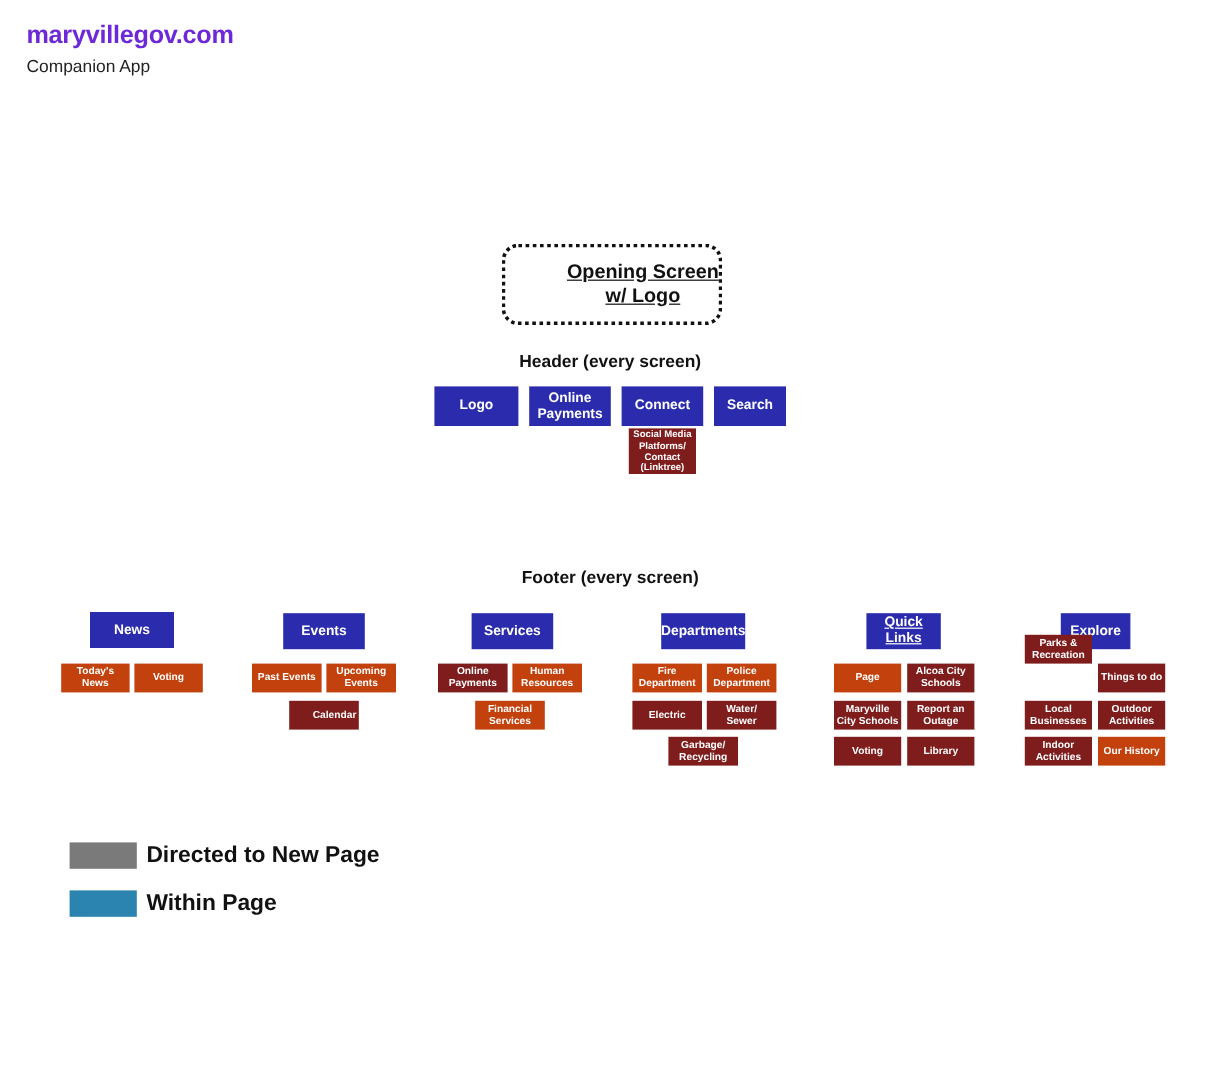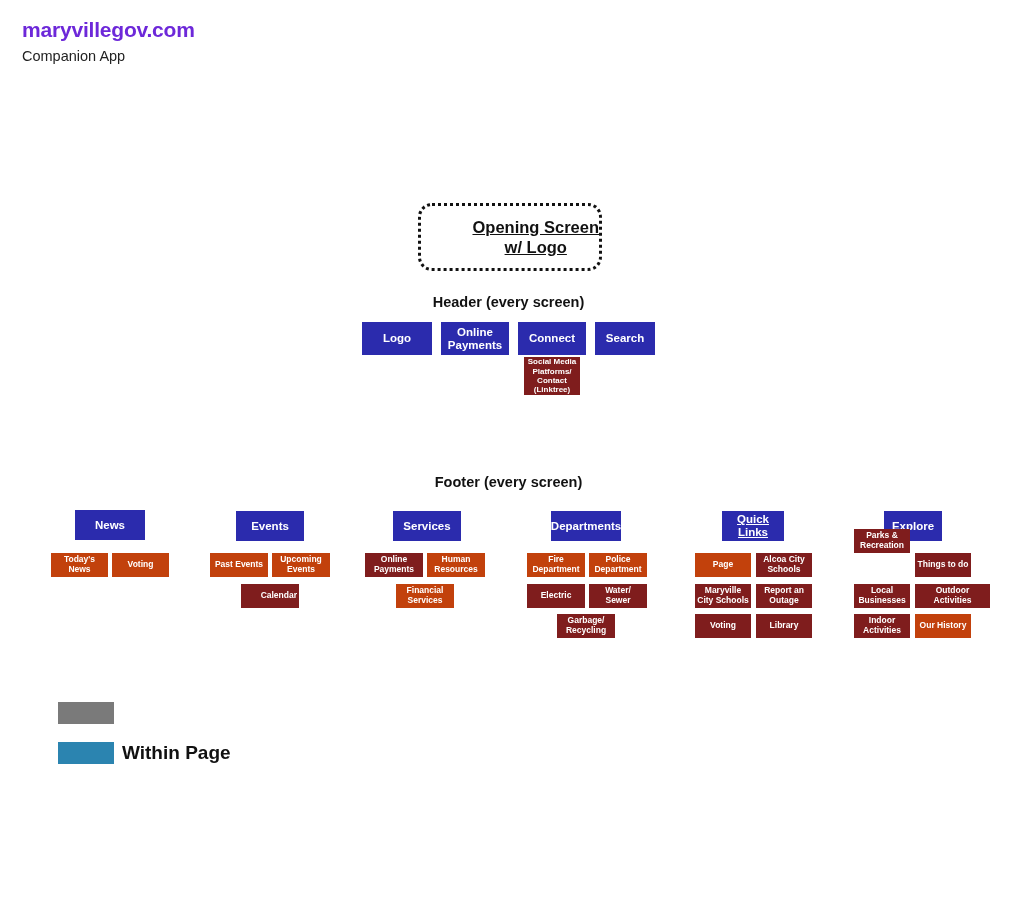--- a/index.html
+++ b/index.html
@@ -217,26 +217,27 @@
     <div class="node gray col-child" style="left: 756px; top: 584px; width: 56px;"><span>Report an
 Outage</span></div>
     <div class="node gray col-child" style="left: 695px; top: 614px; width: 56px;"><span>Voting</span></div>
     <div class="node gray col-child" style="left: 756px; top: 614px; width: 56px;"><span>Library</span></div>
     <div class="node navy col-head" style="left: 884px; top: 511px; width: 58px;"><span>Explore</span></div>
     <div class="node gray col-child" style="left: 854px; top: 529px; width: 56px;"><span>Parks &amp;
 Recreation</span></div>
     <div class="node gray col-child" style="left: 915px; top: 553px; width: 56px;"><span>Things to do</span></div>
     <div class="node gray col-child" style="left: 854px; top: 584px; width: 56px;"><span>Local
 Businesses</span></div>
-    <div class="node gray col-child" style="left: 915px; top: 584px; width: 75px;"><span>Outdoor
+    <div class="node gray col-child" style="left: 915px; top: 584px; width: 56px;"><span>Outdoor
 Activities</span></div>
     <div class="node gray col-child" style="left: 854px; top: 614px; width: 56px;"><span>Indoor
 Activities</span></div>
     <div class="node teal col-child" style="left: 915px; top: 614px; width: 56px;"><span>Our History</span></div>
   </div>
 
 <div class="legend-row" id="legend-row-0">
   <span class="legend-swatch gray"></span>
+  <span class="legend-label" style="margin-left: 8px;">Directed to New Page</span>
 </div>
 <div class="legend-row" id="legend-row-1">
   <span class="legend-swatch teal"></span>
   <span class="legend-label" style="margin-left: 8px;">Within Page</span>
 </div>
 
 </body></html>

